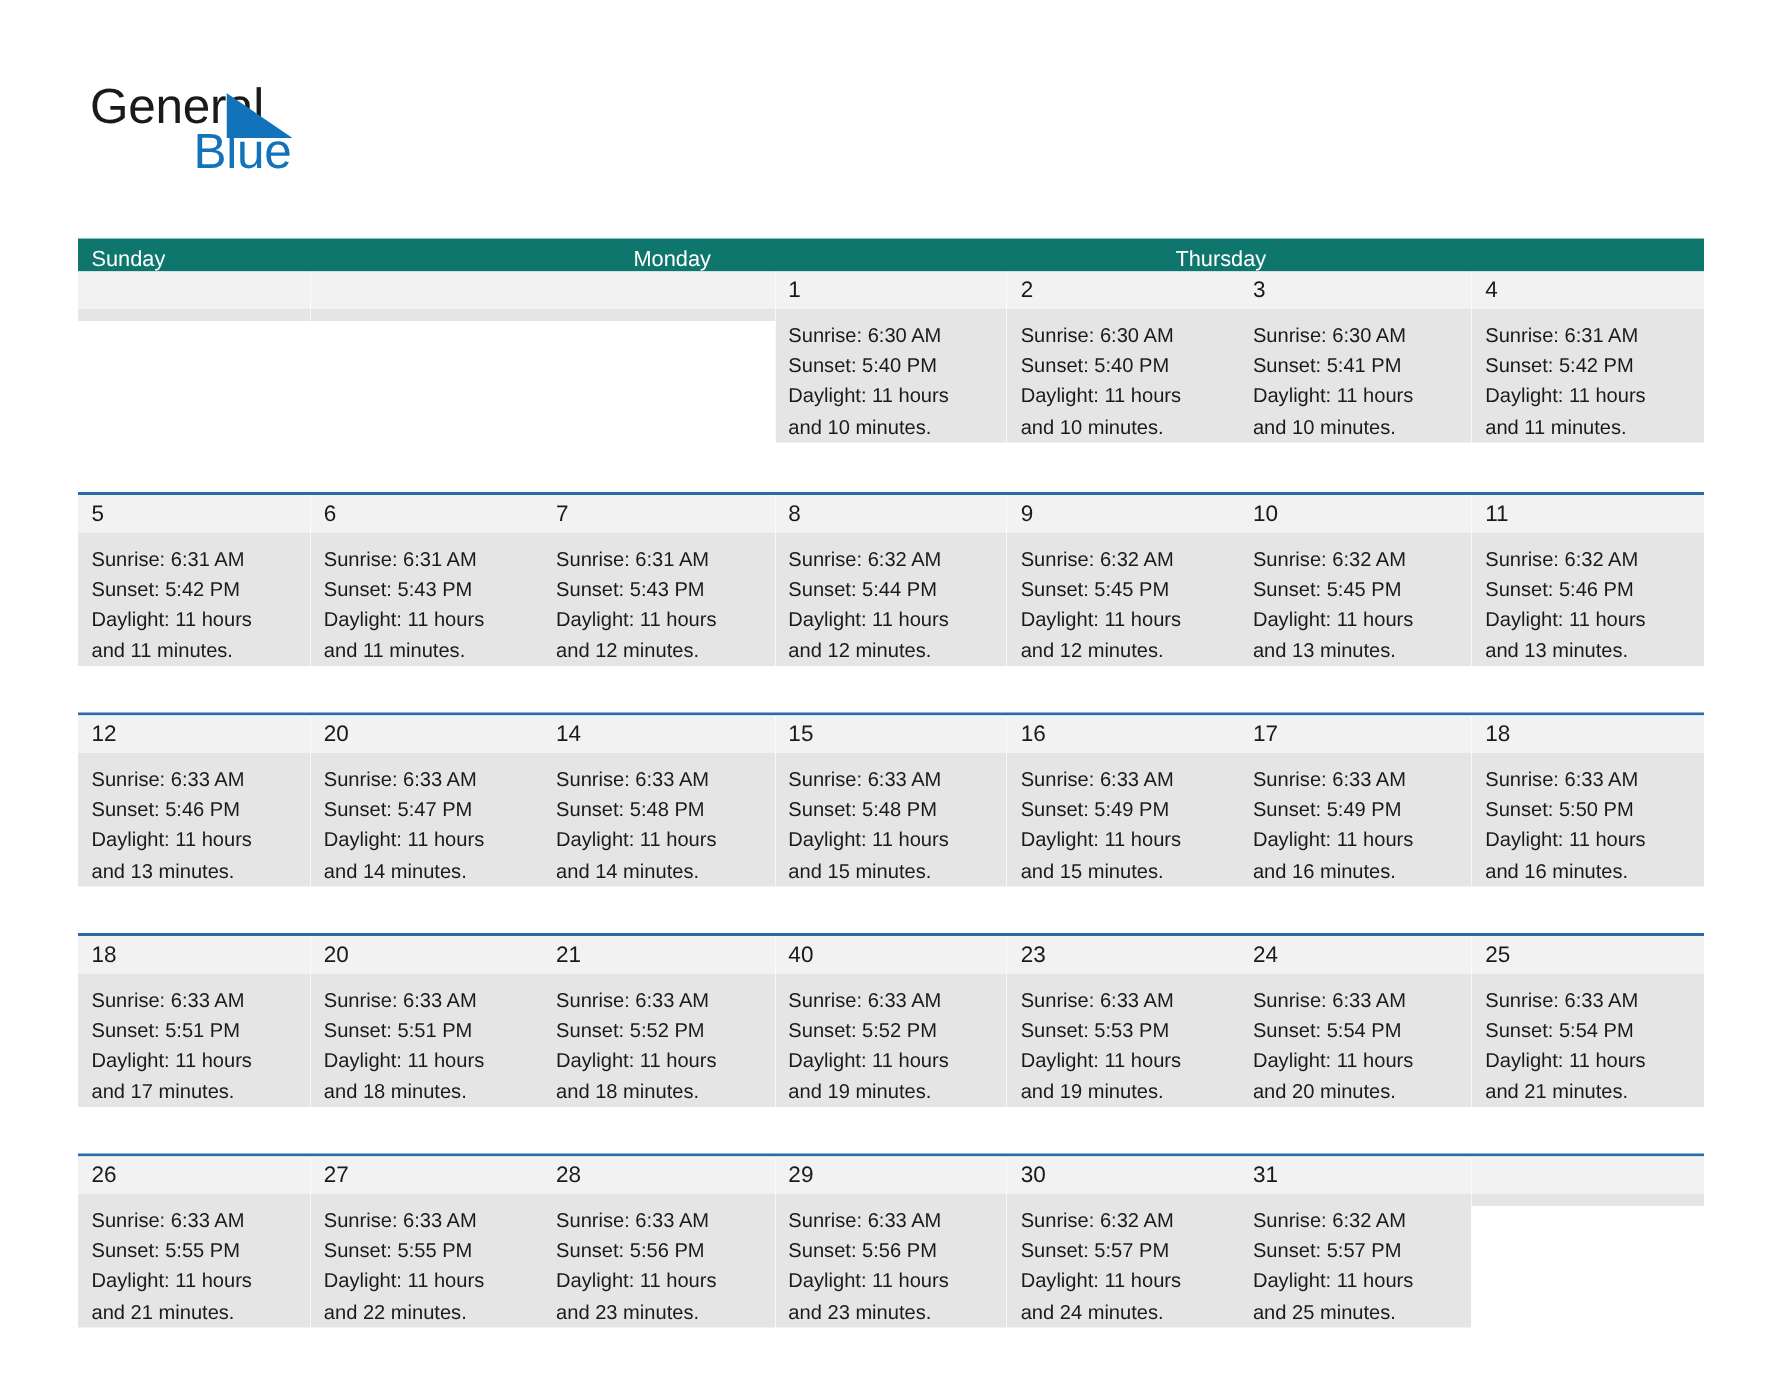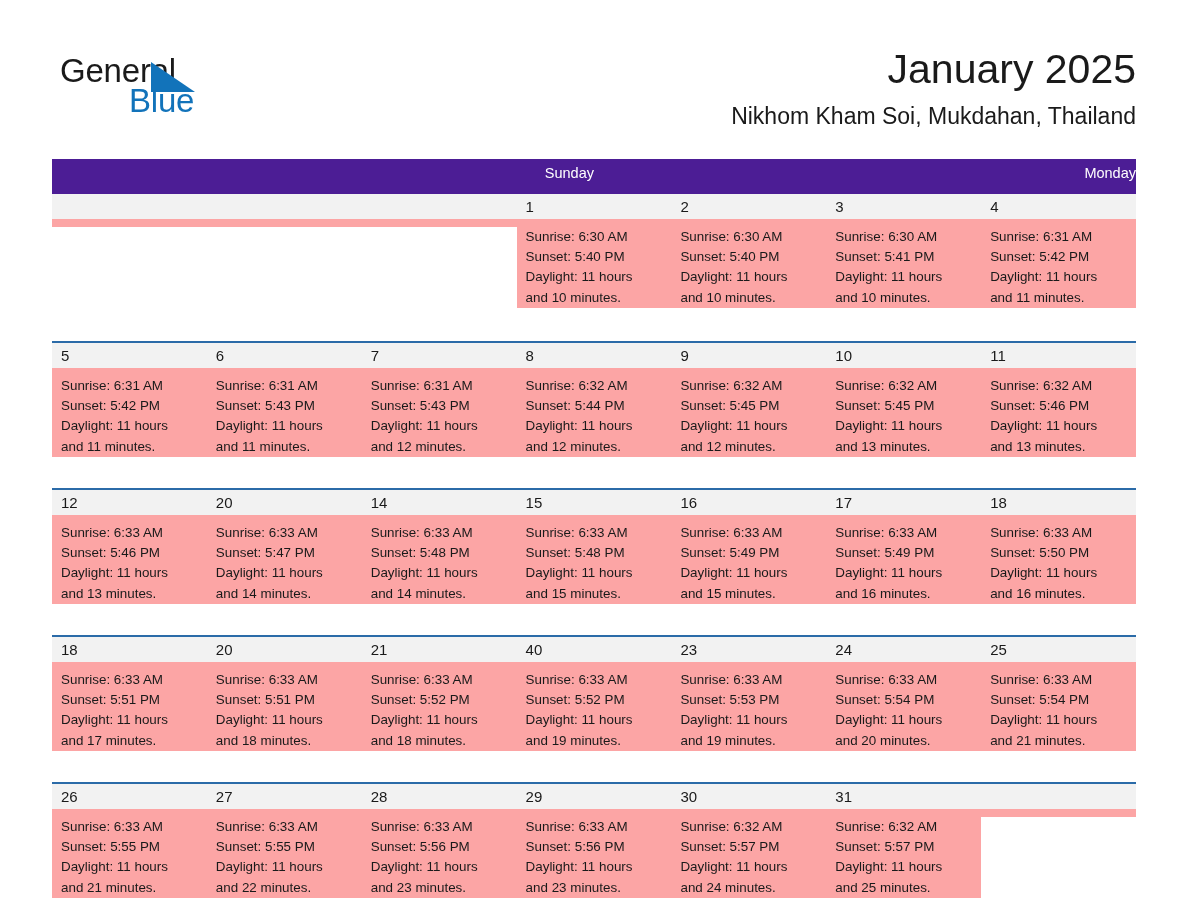--- a/index.html
+++ b/index.html
@@ -86,23 +86,22 @@
 
   
   .calendar {
     position: absolute;
     left: 52px;
     top: 159px;
     width: 1084px;
   }
   .weekday-row {
     display: flex;
-    background: #4c1d95;
-    height: 35px;
-    text-align: right;
+    background: #0f766e;
+    height: 22px;
   }
   .weekday {
     flex: 1 1 0;
     color: #ffffff;
     font-size: 14.5px;
     line-height: 29px;
     padding-left: 9px;
     box-sizing: border-box;
     white-space: nowrap;
     overflow: hidden;
@@ -130,21 +129,21 @@
   }
   .day-num {
     font-size: 15px;
     line-height: 25px;
     color: #1a1a1a;
     padding-left: 9px;
     display: block;
   }
   .day-body {
     padding: 8px 9px 0 9px;
-    background: #fca5a5;
+    background: #e5e5e5;
   }
   .day-line {
     font-size: 13.4px;
     line-height: 20.2px;
     color: #1a1a1a;
     white-space: nowrap;
   }
   .day-cell.empty .day-num-band {
     background: #f2f2f2;
   }
@@ -161,31 +160,28 @@
   <div class="header">
 
     <div class="logo">
       <span class="logo-general">General</span>
       <svg class="logo-tri" viewBox="0 0 44 30">
         <polygon points="0,0 44,30 0,30" fill="#1273ba"></polygon>
       </svg>
       <span class="logo-blue">Blue</span>
     </div>
 
-    <div class="title-block">
-      <div class="cal-title">January 2025</div>
-      <div class="cal-subtitle">Nikhom Kham Soi, Mukdahan, Thailand</div>
-    </div>
 
   </div>
 
   <div class="calendar">
     <div class="weekday-row" id="weekday-row">
         <div class="weekday">Sunday</div>
         <div class="weekday">Monday</div>
+        <div class="weekday">Thursday</div>
       </div>
     <div id="weeks-container">
         <div class="week-row">
           <div class="day-cell empty">
             <div class="day-num-band">
               <span class="day-num"></span>
             </div>
             <div class="day-body"></div>
           </div>
           <div class="day-cell empty">

